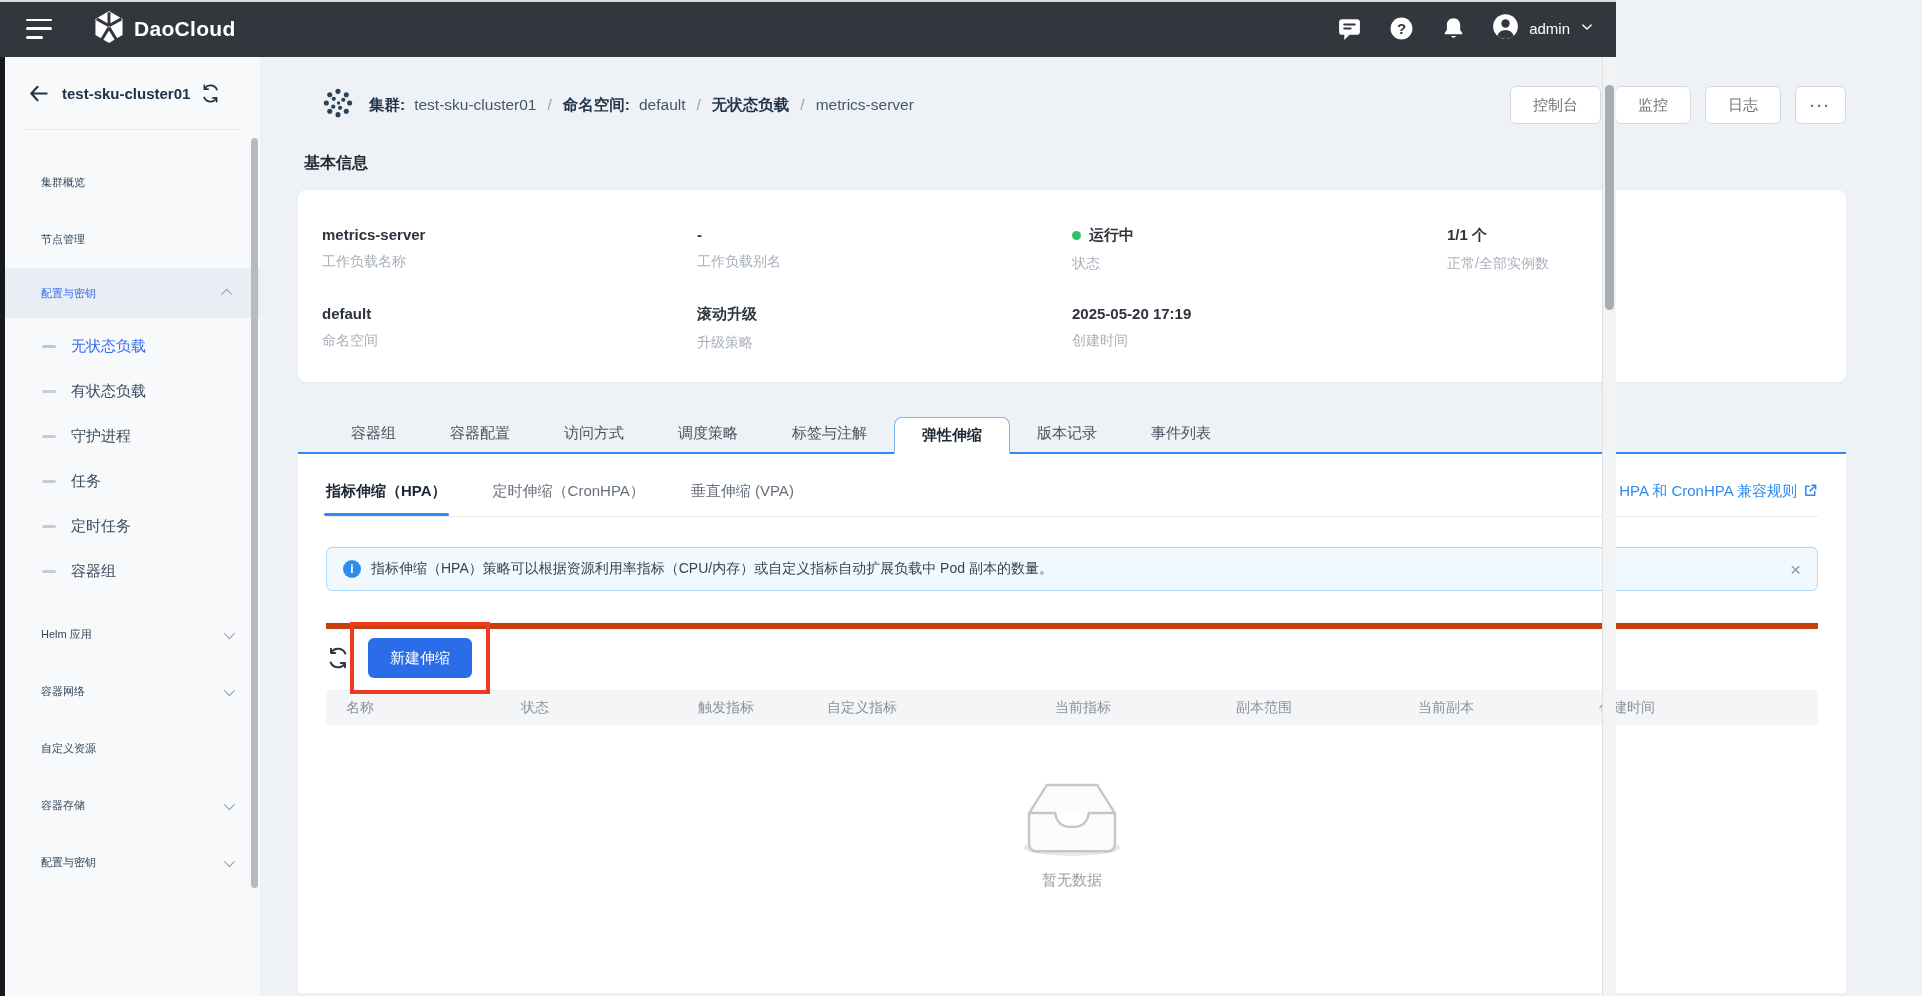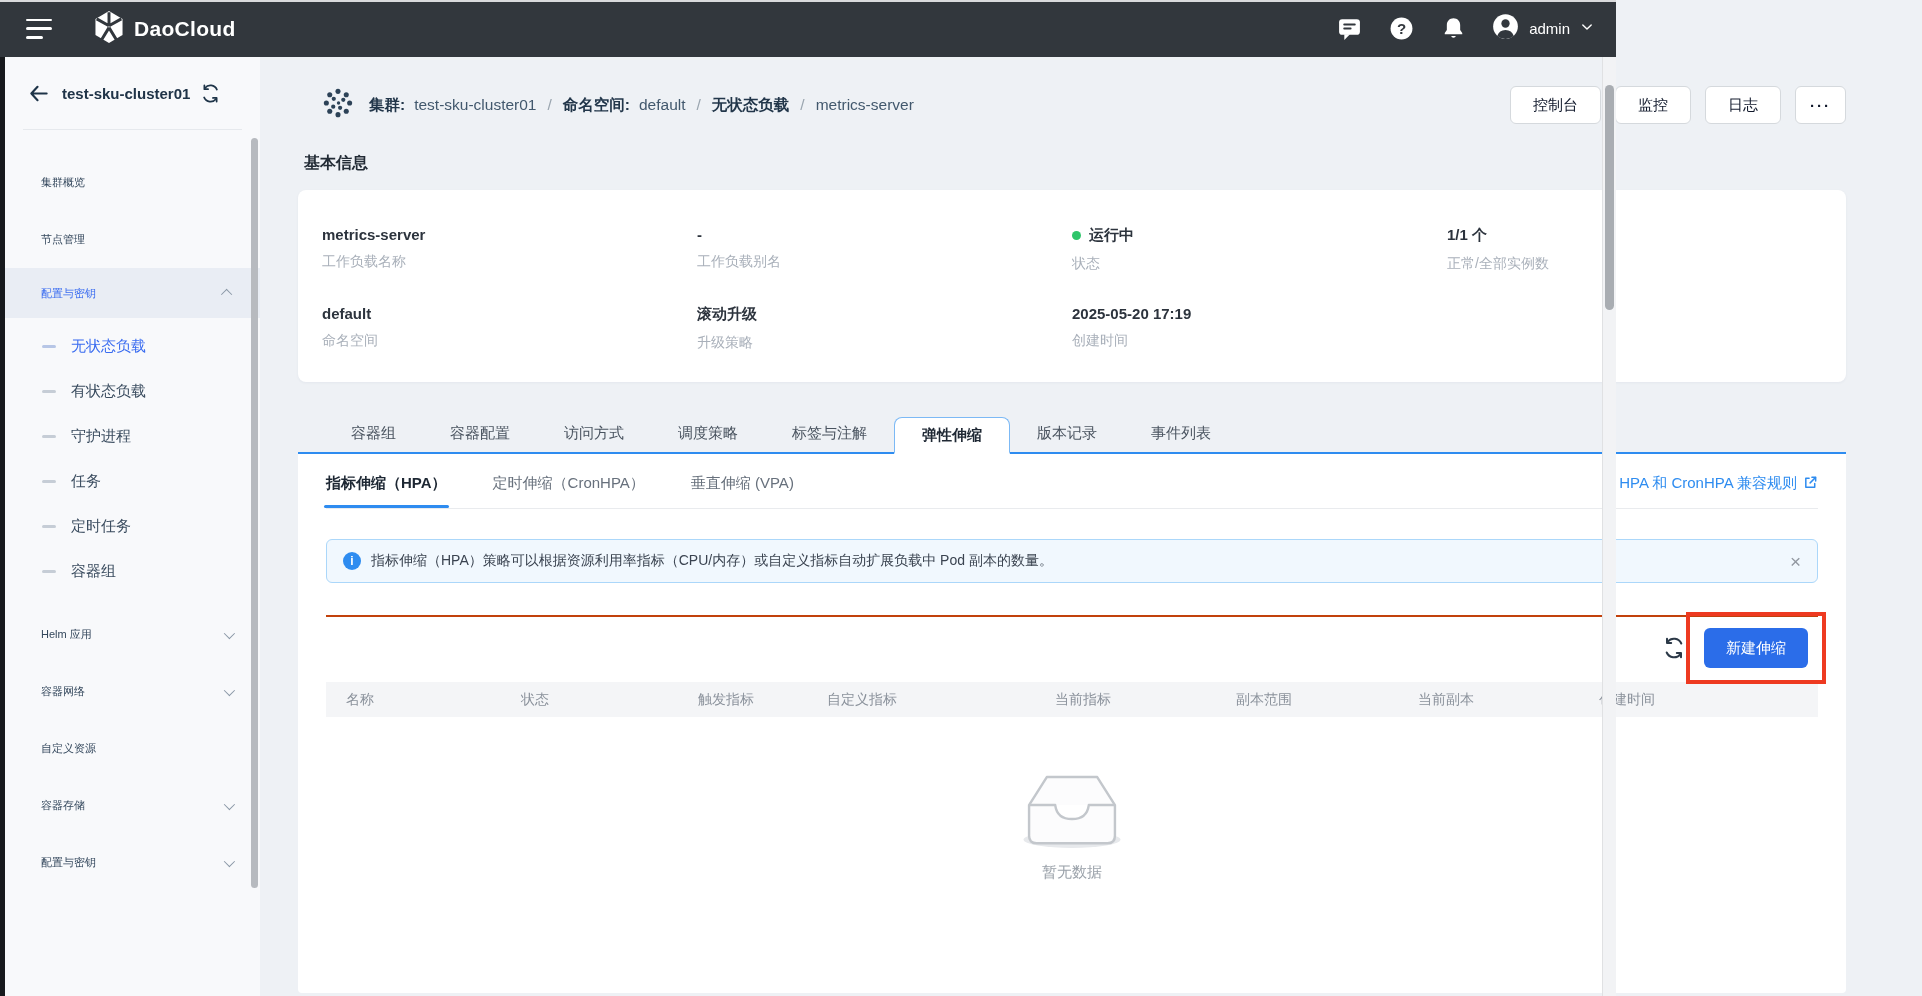--- a/index.html
+++ b/index.html
@@ -46,49 +46,49 @@
 
   
   .main { flex:1; min-width:0; padding-left:38px; position:relative; }
   .content { width:1548px; }
 
   .crumb-row { margin-top:26px; height:44px; display:flex; align-items:center; }
   .breadcrumb { display:flex; align-items:center; gap:9px; padding-left:22px; font-size:15.5px; color:#42586d; }
   .breadcrumb b { color:#22364a; font-weight:bold; }
   .crumb-sep { color:#9aa5af; padding:0 2px; }
   .page-actions { margin-left:auto; display:flex; align-items:center; gap:14px; }
-  .btn-plain { height:38px; padding:0 22px; background:#fff; border:1px solid #d5d9dd; border-radius:6px; font-size:15px; color:#0f172a; cursor:pointer; font-family:inherit; }
+  .btn-plain { height:38px; padding:0 22px; background:#fff; border:1px solid #d5d9dd; border-radius:6px; font-size:15px; color:#737373; cursor:pointer; font-family:inherit; }
   .btn-more { padding:0 14px; letter-spacing:2px; font-weight:bold; }
 
   .section-title { margin:26px 0 0 6px; font-size:16px; font-weight:600; color:#222b35; }
 
   .info-card { margin-top:16px; background:#fff; border-radius:8px; box-shadow:0 1px 3px rgba(40,60,90,.05); padding:36px 24px 30px; display:grid; grid-template-columns:repeat(4,1fr); row-gap:32px; }
   .field .val { font-size:15px; font-weight:600; color:#2c333d; display:flex; align-items:center; gap:8px; }
   .field .lab { margin-top:10px; font-size:14px; color:#a9b0ba; }
   .status-dot { width:9px; height:9px; border-radius:50%; background:#2ec56a; display:inline-block; }
 
   
   .tabs { margin-top:33px; display:flex; align-items:flex-end; border-bottom:2px solid #2e8cf0; padding-left:26px; }
   .tab { height:37px; display:flex; align-items:center; padding:0 27px; font-size:15px; color:#49535f; cursor:pointer; }
   .tab.active { background:#fff; border:1px solid #7cb9f5; border-bottom:2px solid #fff; margin-bottom:-2px; border-radius:8px 8px 0 0; color:#1f2834; font-weight:600; }
 
   .panel { background:#fff; height:539px; border-radius:0 0 4px 4px; position:relative; }
 
   .subtabs-wrap { padding:0 28px; }
-  .subtabs { display:flex; align-items:flex-end; gap:46px; padding-top:20px; border-bottom:1px solid #e9ebee; position:relative; }
+  .subtabs { display:flex; align-items:flex-end; gap:46px; padding-top:28px; border-bottom:1px solid #e9ebee; position:relative; }
   .subtab { font-size:15px; color:#67707c; padding-bottom:15px; position:relative; cursor:pointer; }
   .subtab.active { color:#1d2733; font-weight:600; }
   .subtab.active::after { content:""; position:absolute; left:-2px; right:-2px; bottom:0; height:3px; background:#2e8cf0; border-radius:2px; }
   .compat-link { margin-left:auto; padding-bottom:15px; display:flex; align-items:center; gap:6px; font-size:15px; color:#2e8cf0; cursor:pointer; }
 
   .alert { margin:30px 28px 0; height:44px; display:flex; align-items:center; gap:10px; padding:0 16px; background:#f1f8fe; border:1px solid #abd7fa; border-radius:6px; font-size:14px; color:#3a4350; }
   .info-i { width:18px; height:18px; border-radius:50%; background:#2e8cf0; color:#fff; font-size:12px; font-weight:bold; display:flex; align-items:center; justify-content:center; flex:0 0 auto; font-style:normal; }
   .alert-close { margin-left:auto; font-size:19px; color:#9298a1; cursor:pointer; line-height:1; }
 
-  .toolbar { margin:32px 28px 0; border-top:2px solid #c2410c; height:64px; display:flex; align-items:center; justify-content:flex-end; overflow:visible; }
+  .toolbar { margin:32px 28px 0; border-top:6px solid #c2410c; height:64px; display:flex; align-items:center; justify-content:flex-start; overflow:visible; }
   .annotation { border:4px solid #ee3a21; padding:12px 14px; margin-right:-8px; background:transparent; }
   .btn-primary { width:104px; height:40px; background:#2b6de9; color:#fff; border:none; border-radius:6px; font-size:15px; cursor:pointer; font-family:inherit; }
 
   .table-head { margin:3px 28px 0; height:35px; background:#f4f5f7; display:grid; grid-template-columns:175px 177px 129px 228px 181px 182px 181px 1fr; align-items:center; font-size:14px; color:#8a919b; }
   .table-head .th { padding-left:20px; white-space:nowrap; }
 
   .empty { margin-top:44px; display:flex; flex-direction:column; align-items:center; }
   .empty-text { margin-top:8px; font-size:15px; color:#9aa1a9; }
 
   

